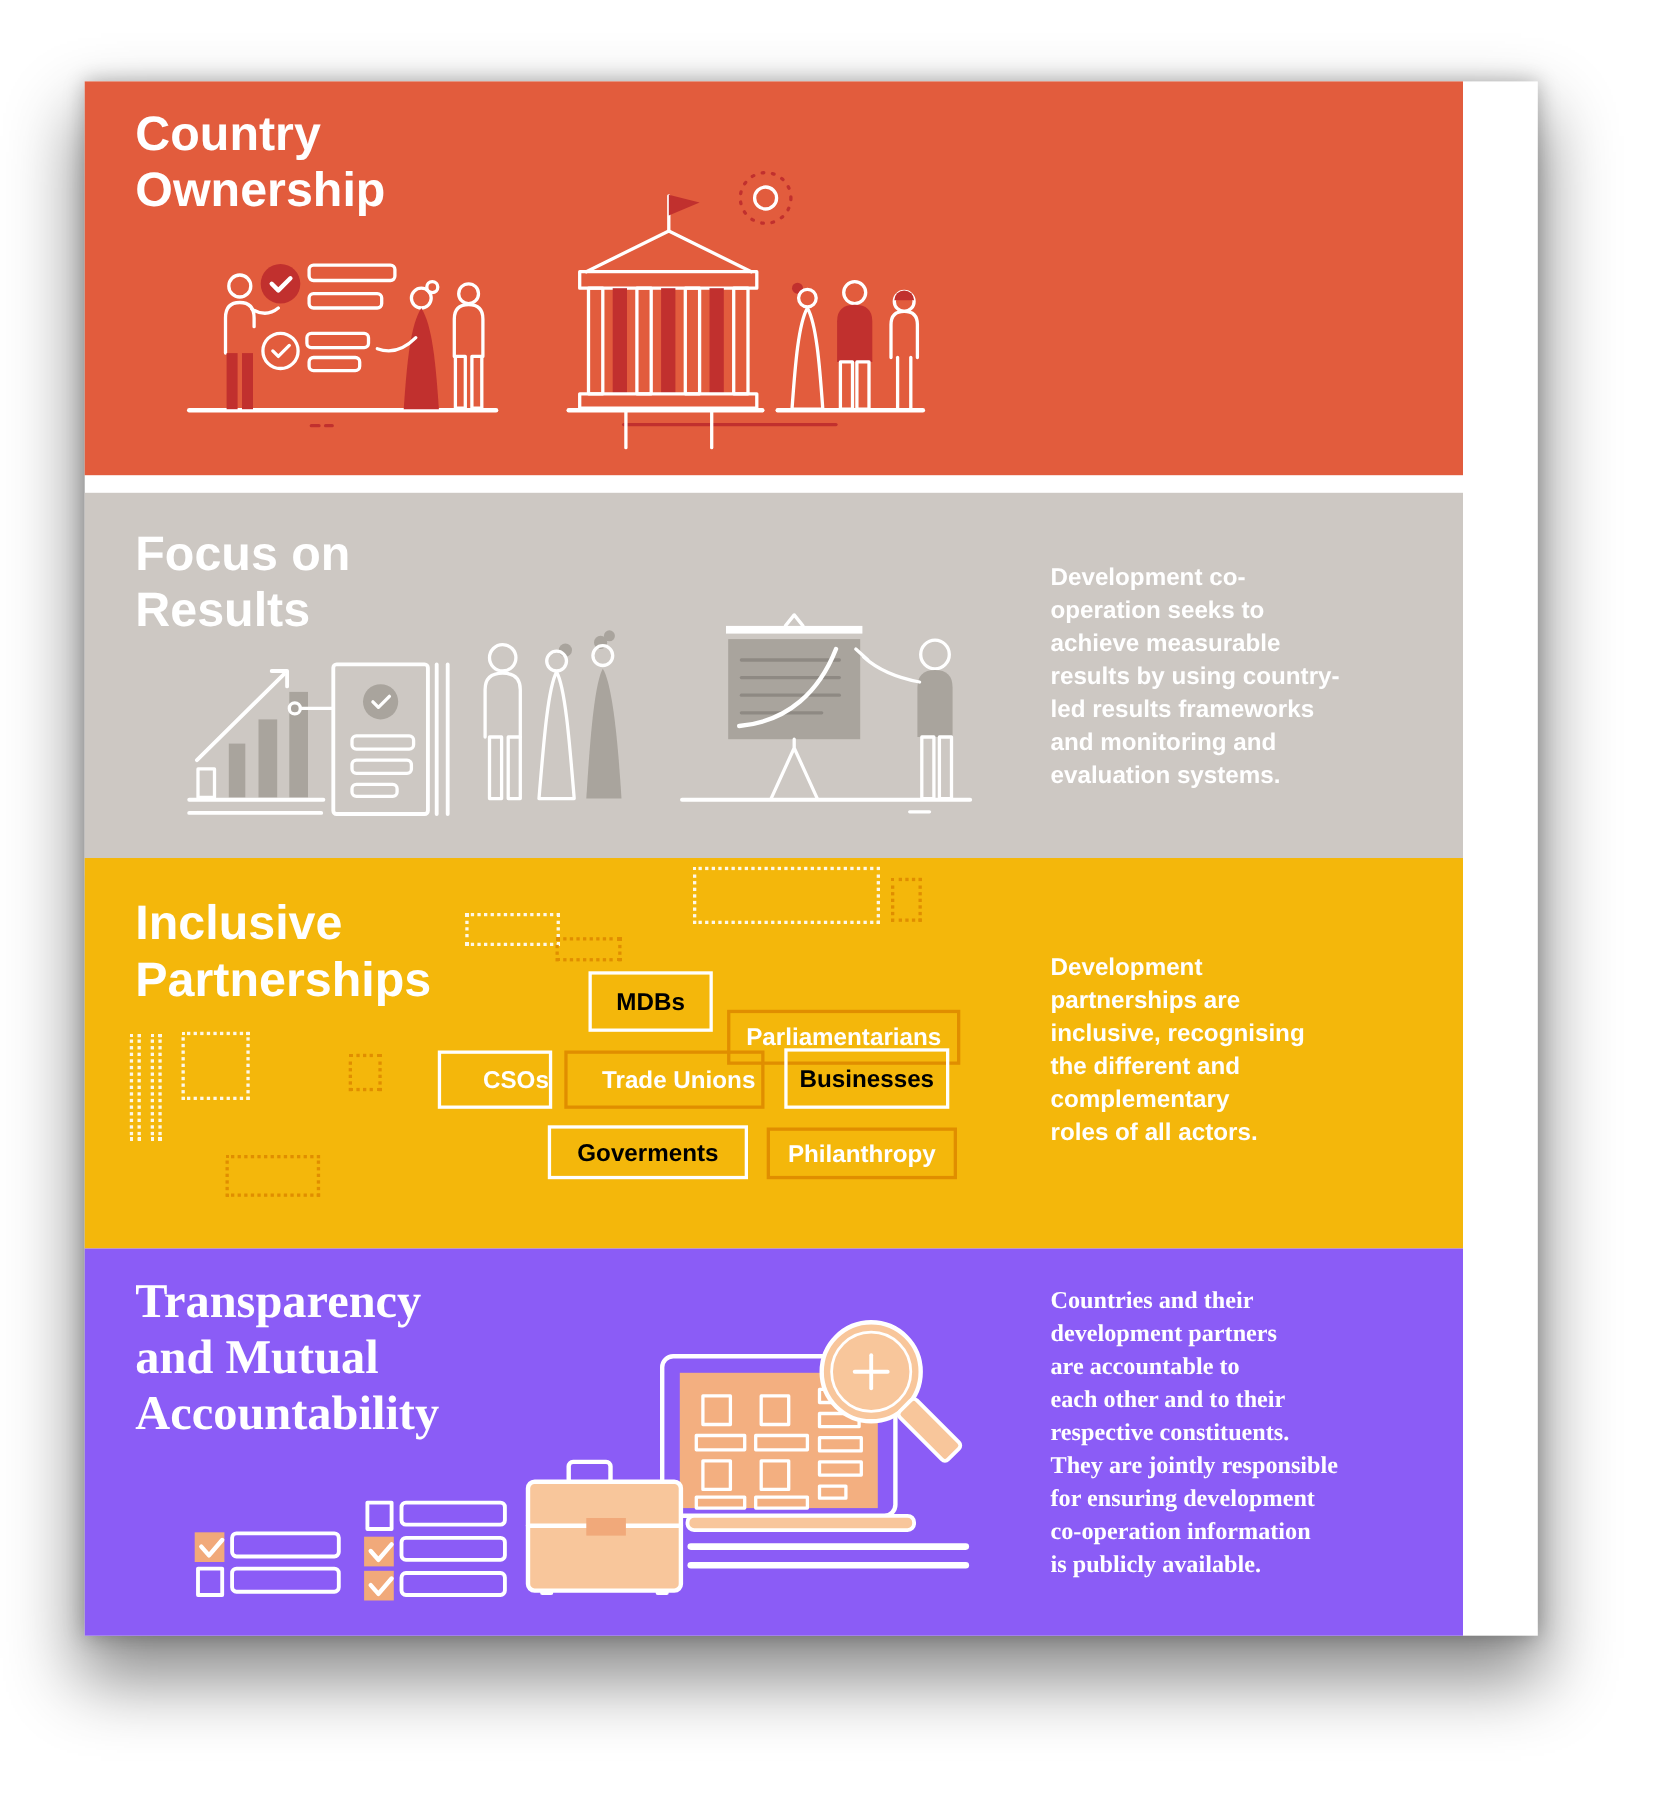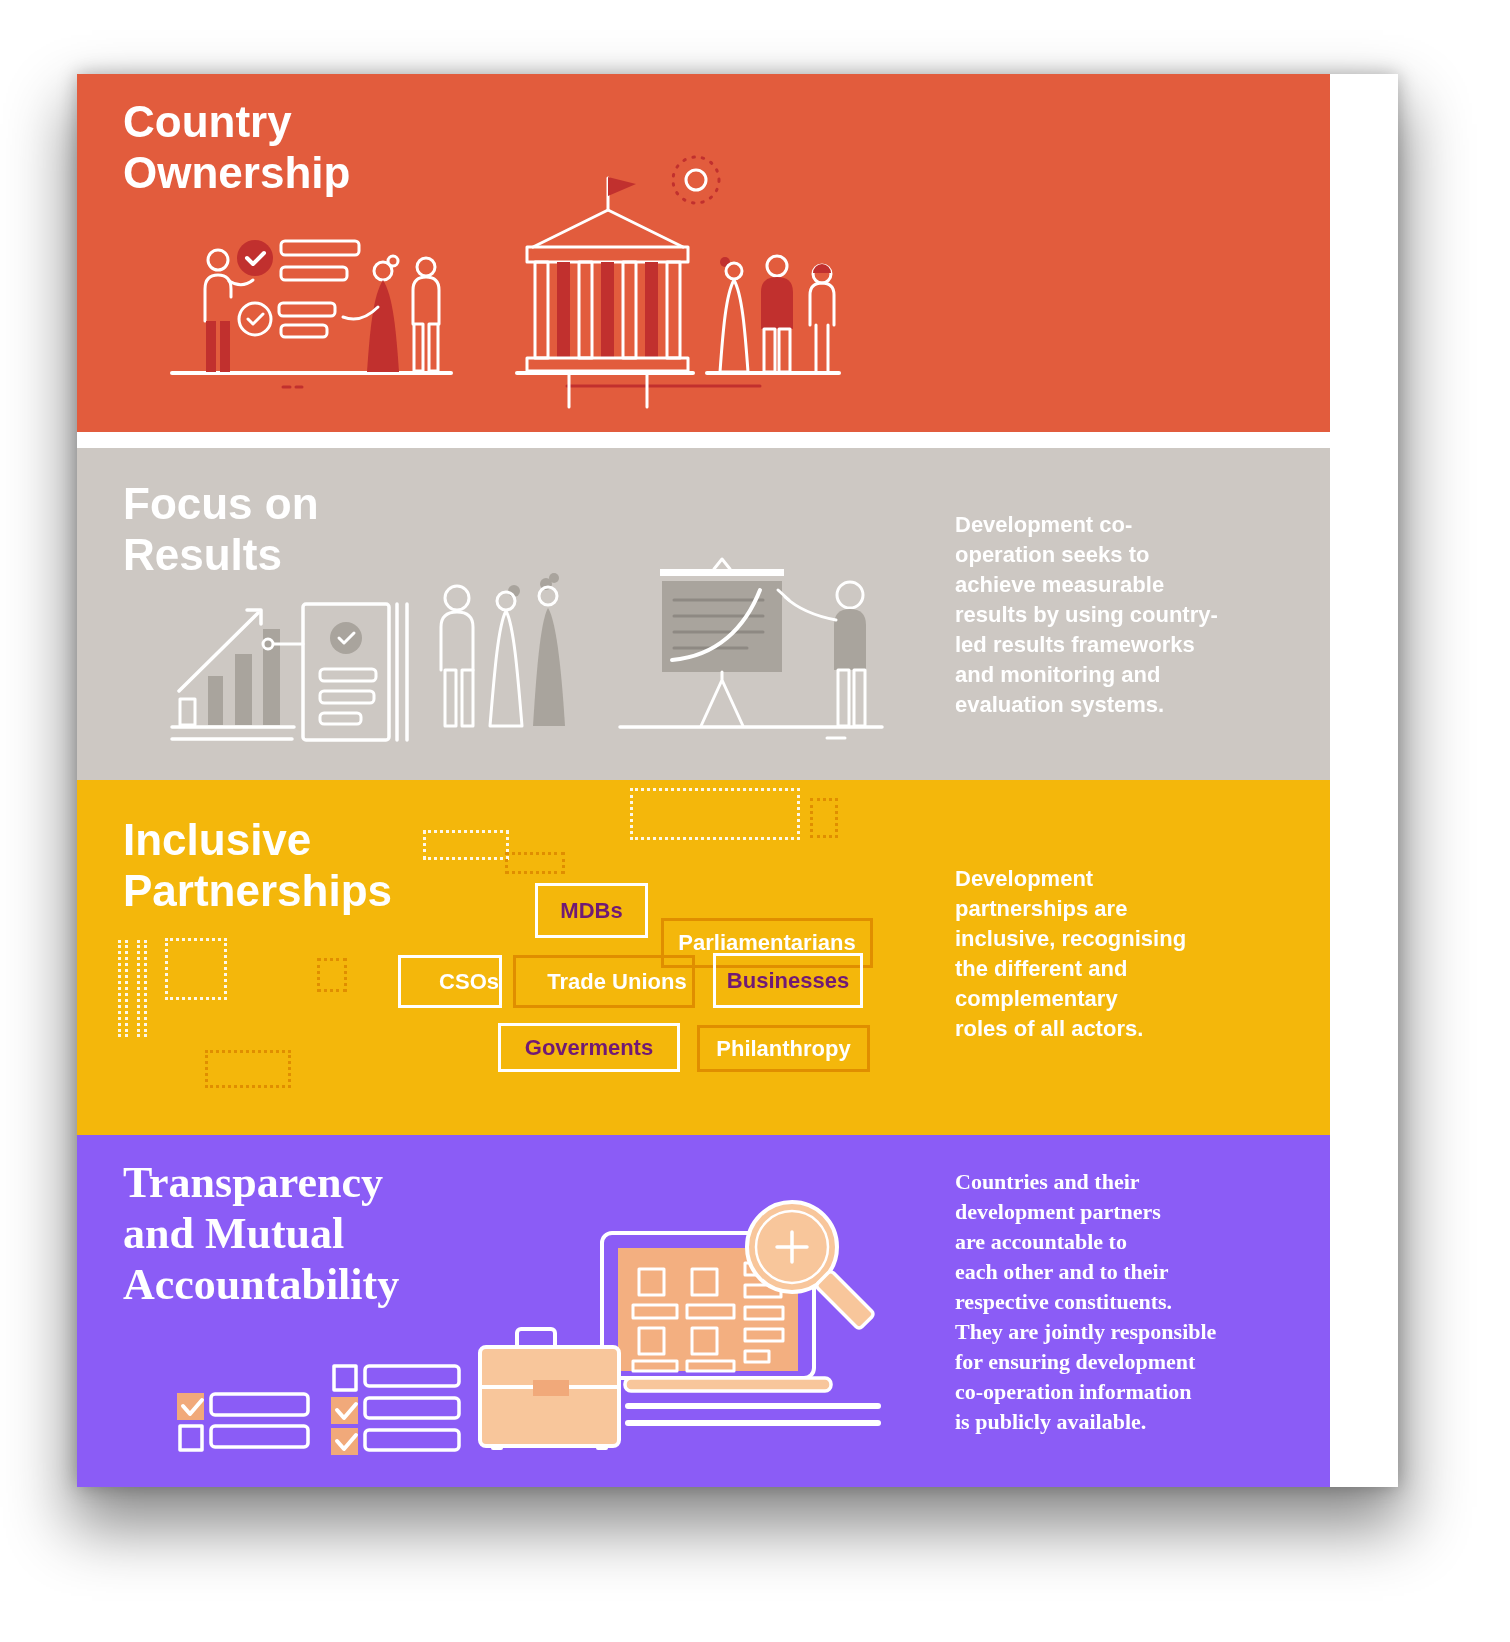--- a/index.html
+++ b/index.html
@@ -22,21 +22,21 @@
           font-size:22px;line-height:30px;white-space:pre-line;}
   .band-1 p{top:50px;}
   .band-2 p{top:62px;}
   .band-3 p{top:84px;}
   .band-4 p{top:32px;}
   .illus{position:absolute;left:0;top:0;width:100%;height:100%;display:block;}
   .pbox{position:absolute;display:flex;align-items:center;justify-content:center;
         border:3px solid #ffffff;color:#ffffff;font-weight:700;font-size:22px;
         white-space:nowrap;box-sizing:border-box;}
   .b-orange{border-color:#E08E00;}
-  .t-orange{color:#701a75;align-items:center;}
+  .t-orange{color:#000000;align-items:center;}
   .dotted{position:absolute;border:3px dotted rgba(255,255,255,.9);box-sizing:border-box;}
   .dotted.orange{border-color:#E08E00;}
 </style>
 </head>
 <body>
 
 <div class="canvas">
   <div class="infographic">
 
     <section class="band band-1">

